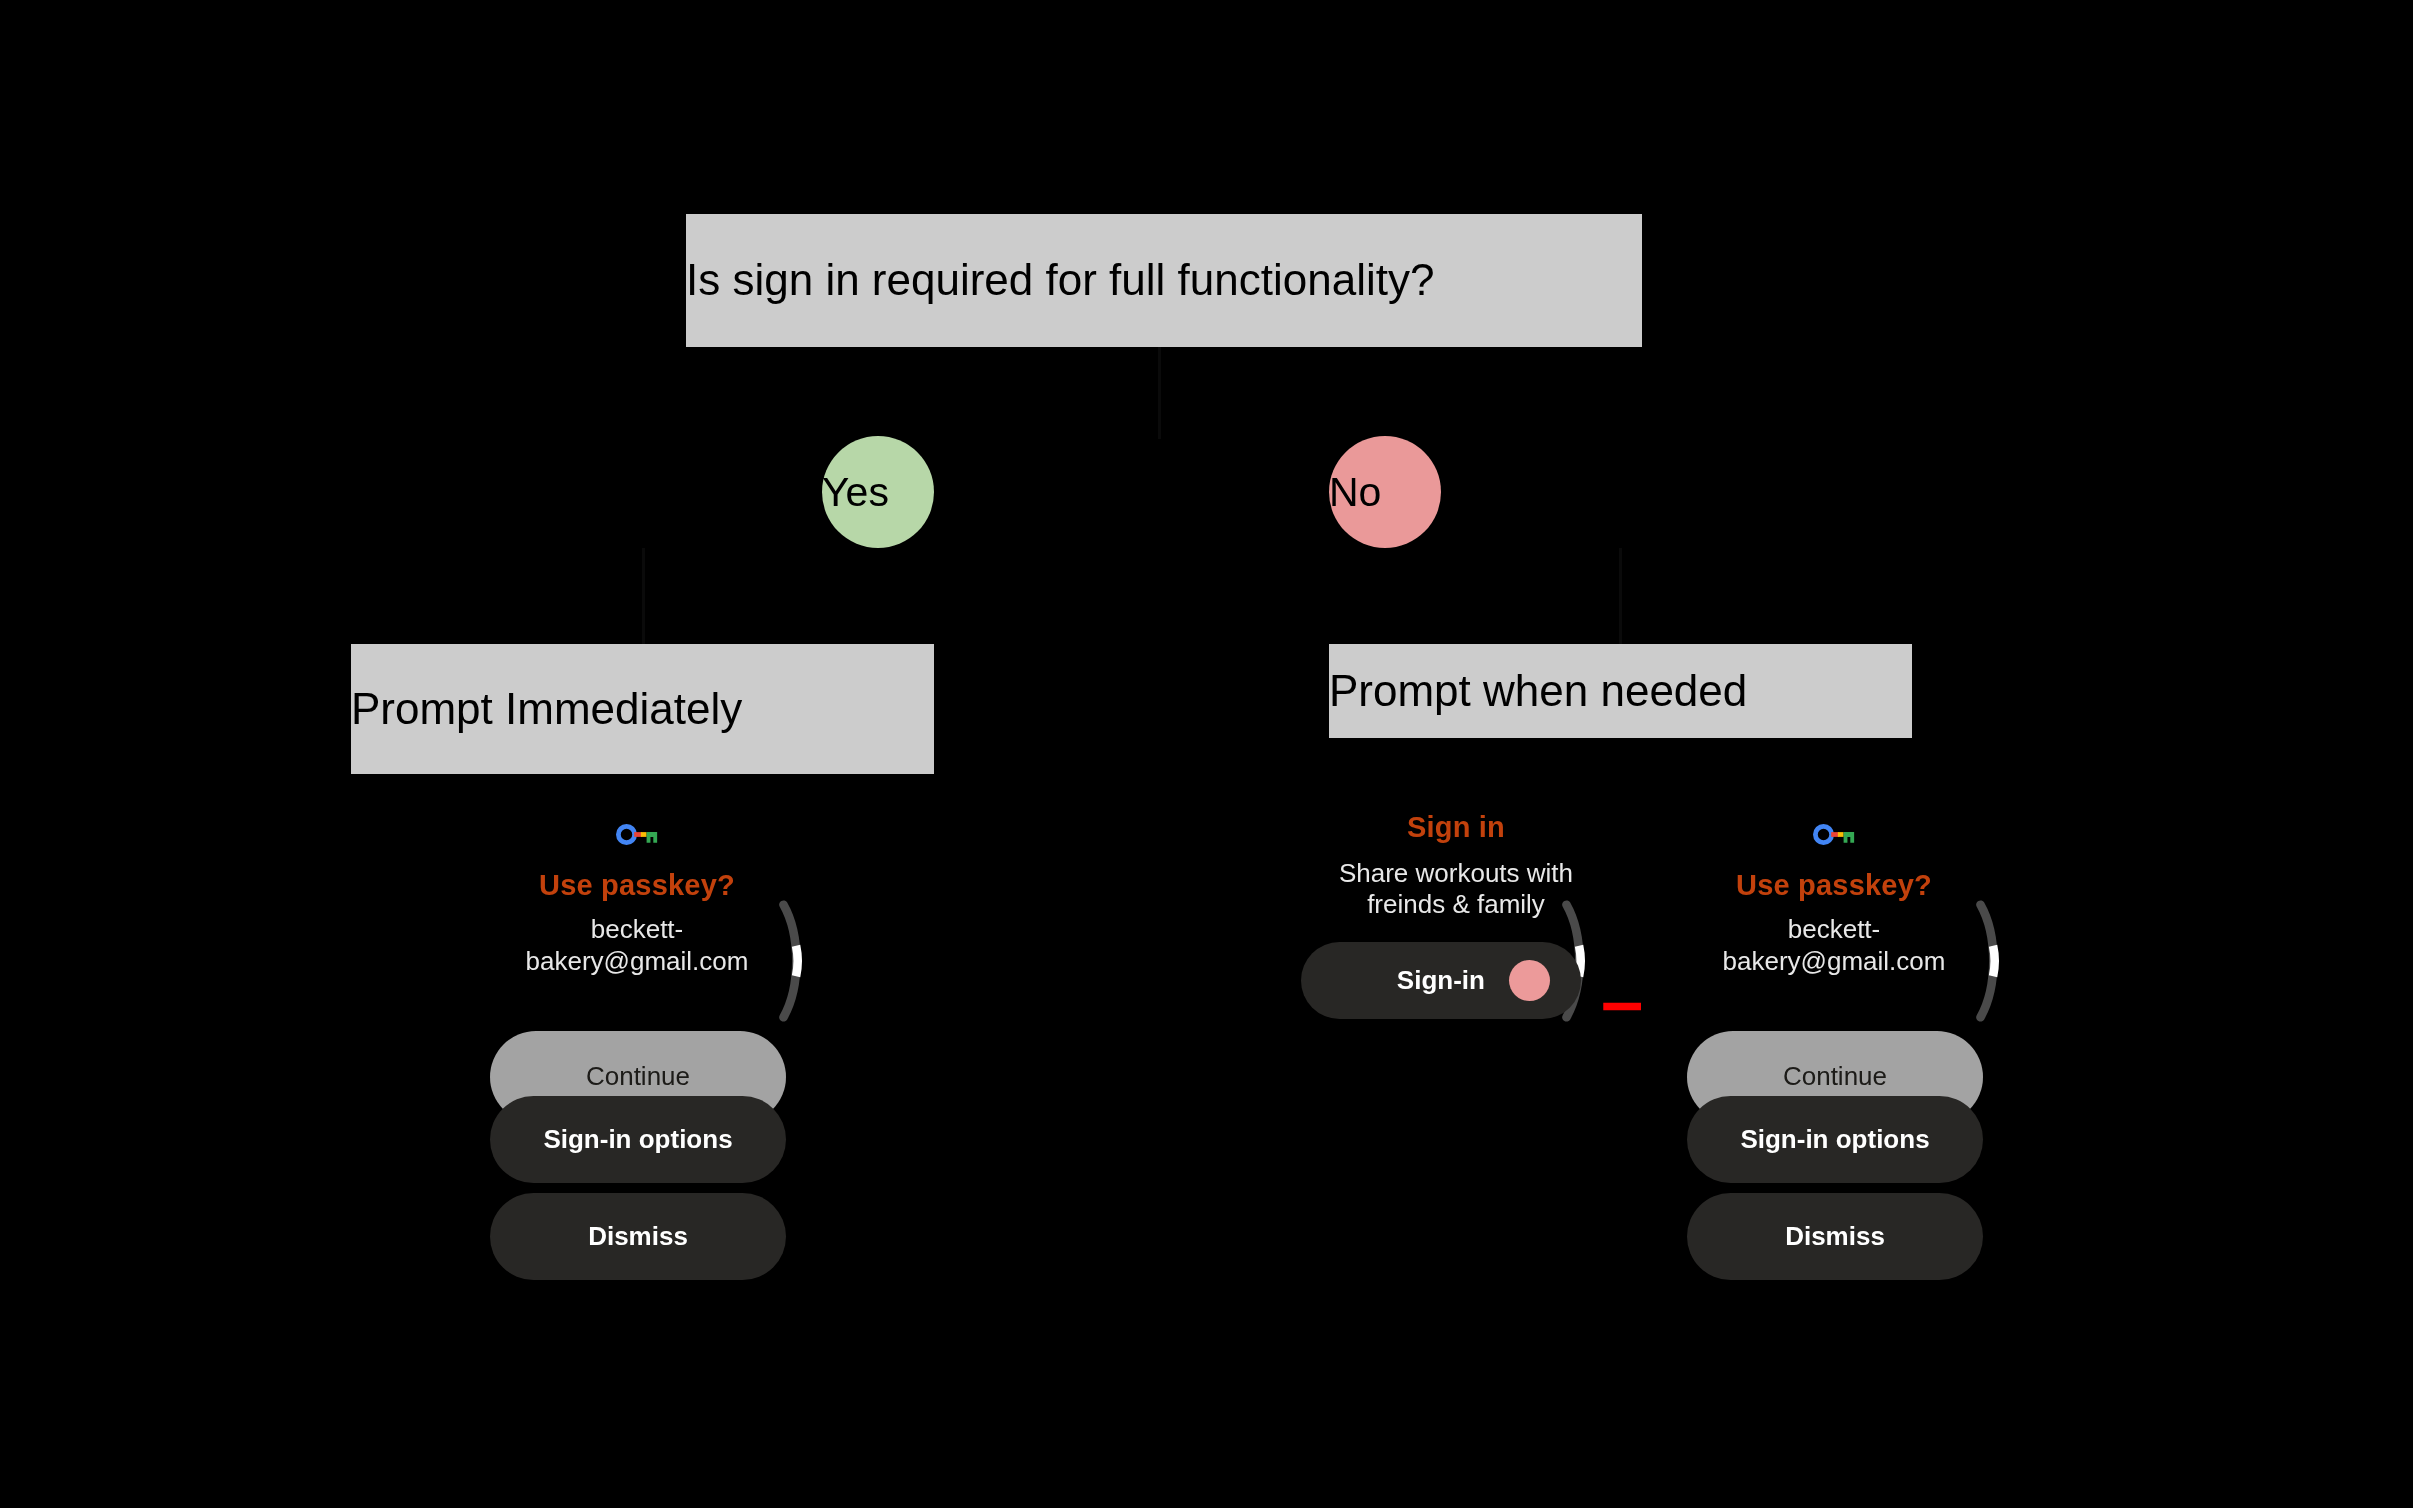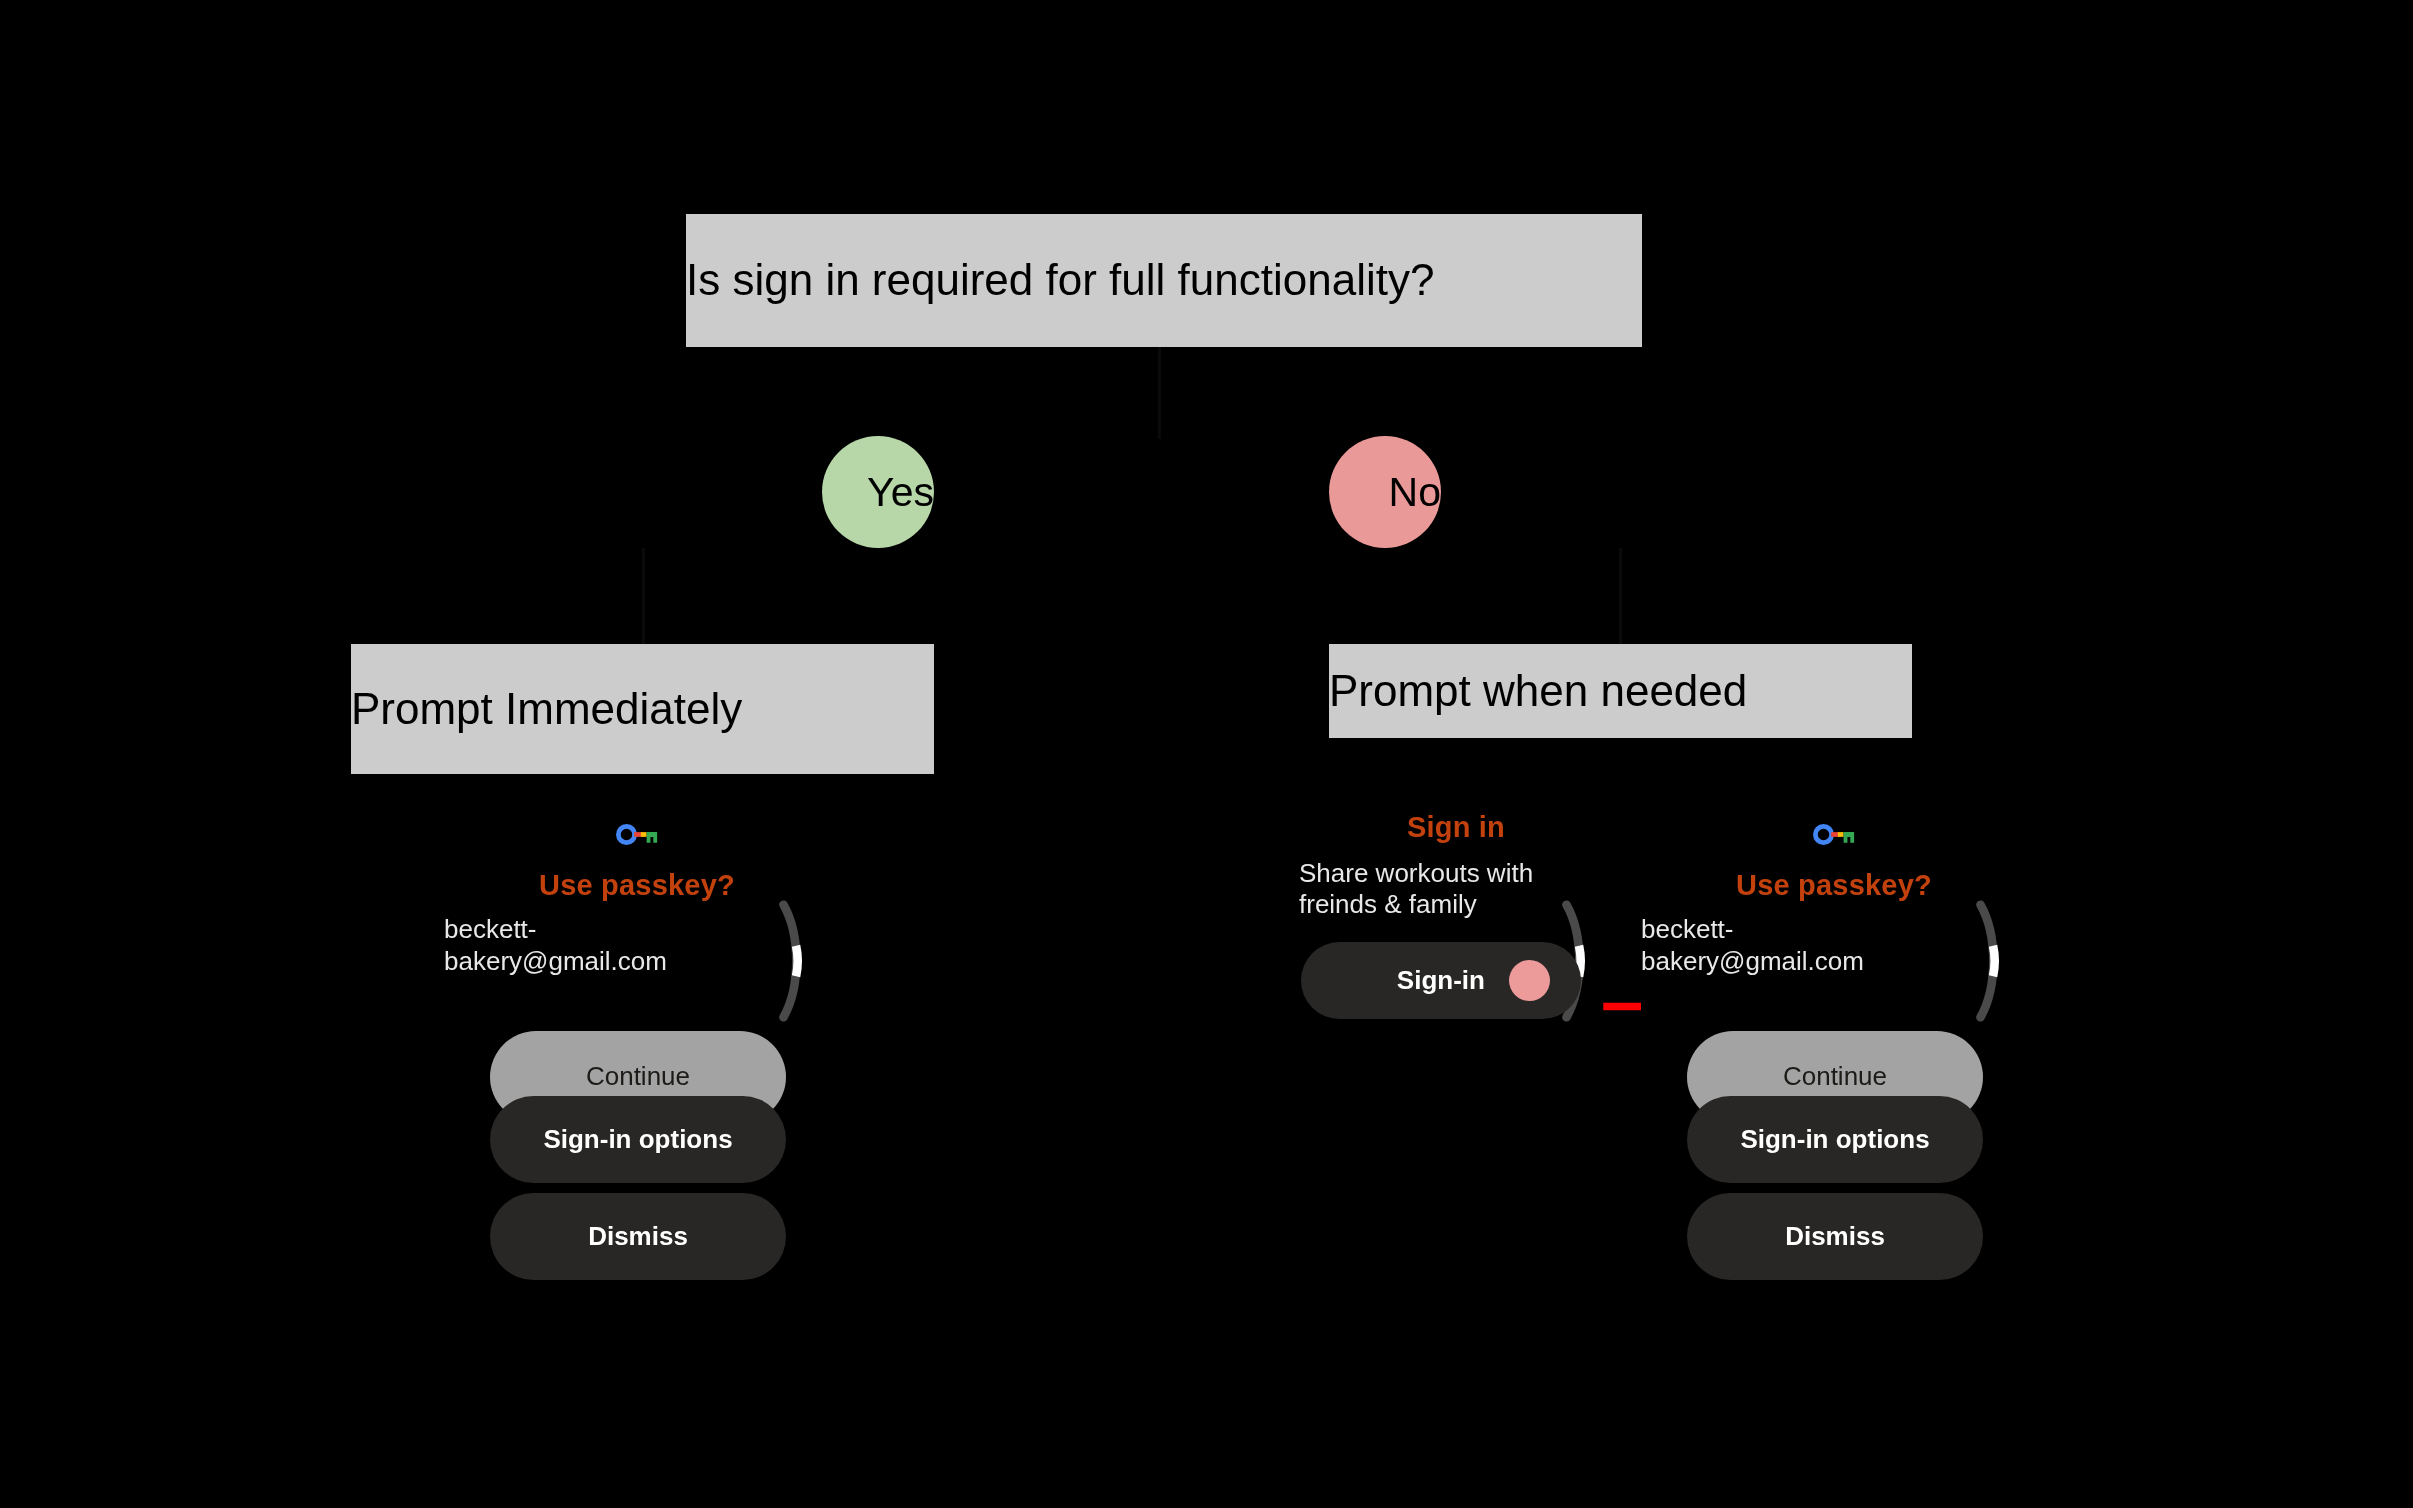--- a/index.html
+++ b/index.html
@@ -49,21 +49,21 @@
     width: 583px; height: 94px;
     font-size: 44px;
   }
 
   
   .flow-circle {
     position: absolute;
     border-radius: 50%;
     display: flex;
     align-items: center;
-    justify-content: flex-end;
+    justify-content: flex-start;
     color: #000000;
     font-size: 41px;
     font-family: "Liberation Sans", sans-serif;
   }
   #circle-yes {
     left: 822px; top: 436px;
     width: 112px; height: 112px;
   }
   #circle-no {
     left: 1329px; top: 436px;
@@ -97,21 +97,21 @@
     text-align: center;
     color: #c2410c;
     font-weight: 700;
     font-size: 29px;
     font-family: "Liberation Sans", sans-serif;
     letter-spacing: 0.2px;
   }
   .panel-sub {
     position: absolute;
     width: 100%;
-    text-align: left;
+    text-align: center;
     color: #e8e8e8;
     font-weight: 400;
     font-size: 26px;
     line-height: 1.22;
     font-family: "Liberation Sans", sans-serif;
   }
 
   .pill {
     position: absolute;
     border-radius: 965px;

